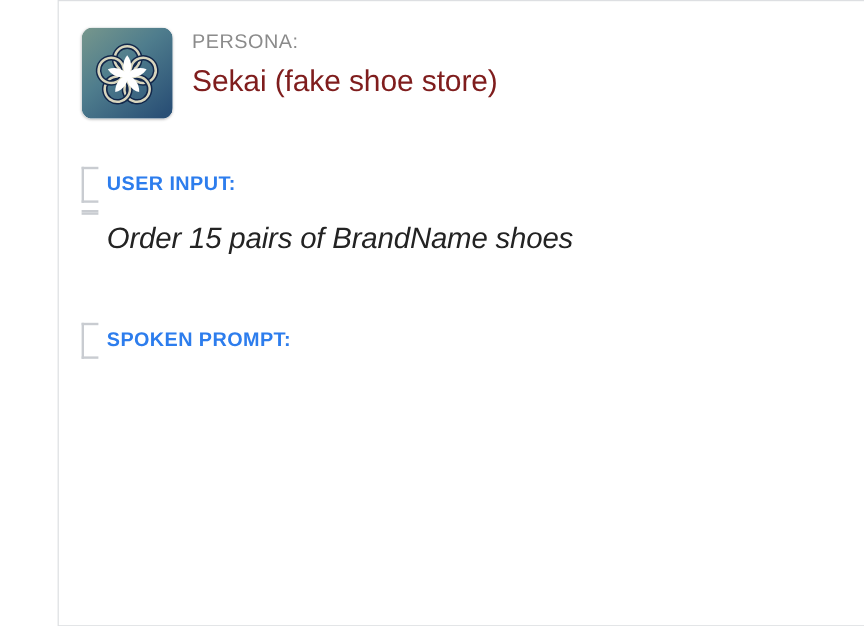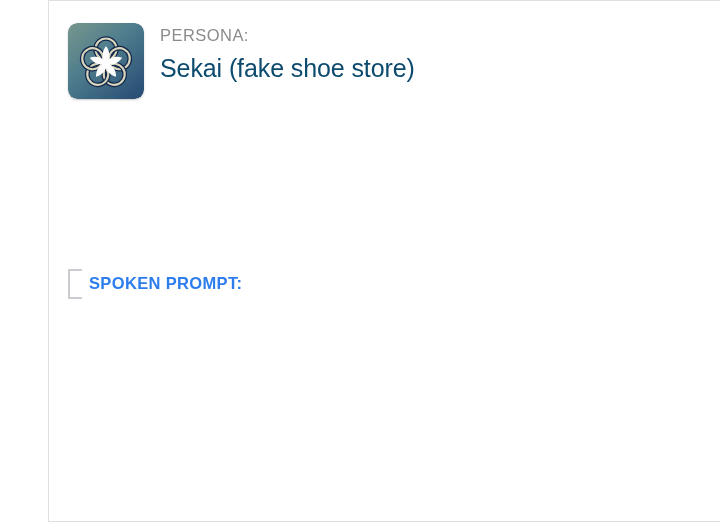--- a/index.html
+++ b/index.html
@@ -53,21 +53,21 @@
   }
   .persona-label {
     font-size: 16.5px;
     letter-spacing: 0.45px;
     color: #8b8b8b;
     line-height: 20px;
     white-space: nowrap;
   }
   .persona-name {
     font-size: 25px;
-    color: #0c4a6e;
+    color: #7f1d1d;
     line-height: 34px;
     margin-top: 6px;
     white-space: nowrap;
     letter-spacing: -0.1px;
   }
 
   
   .block {
     position: absolute;
     left: 19px;
@@ -177,20 +177,37 @@
           </g>
         </g>
       </svg>
     </div>
     <div class="persona-text">
       <div class="persona-label">PERSONA:</div>
       <div class="persona-name">Sekai (fake shoe store)</div>
     </div>
   </div>
 
+  <div class="block user">
+    <div class="bracket bracket-label">
+      <div class="vline"></div>
+      <div class="tick top"></div>
+      <div class="tick bottom"></div>
+    </div>
+    <div class="block-label">USER INPUT:</div>
+
+    <div class="body-wrap">
+      <div class="bracket bracket-body">
+        <div class="vline"></div>
+        <div class="tick top"></div>
+        <div class="tick bottom"></div>
+      </div>
+      <div class="block-body">Order 15 pairs of BrandName shoes</div>
+    </div>
+  </div>
 
   <div class="block spoken">
     <div class="bracket bracket-label">
       <div class="vline"></div>
       <div class="tick top"></div>
       <div class="tick bottom"></div>
     </div>
     <div class="block-label">SPOKEN PROMPT:</div>
 
   </div>

